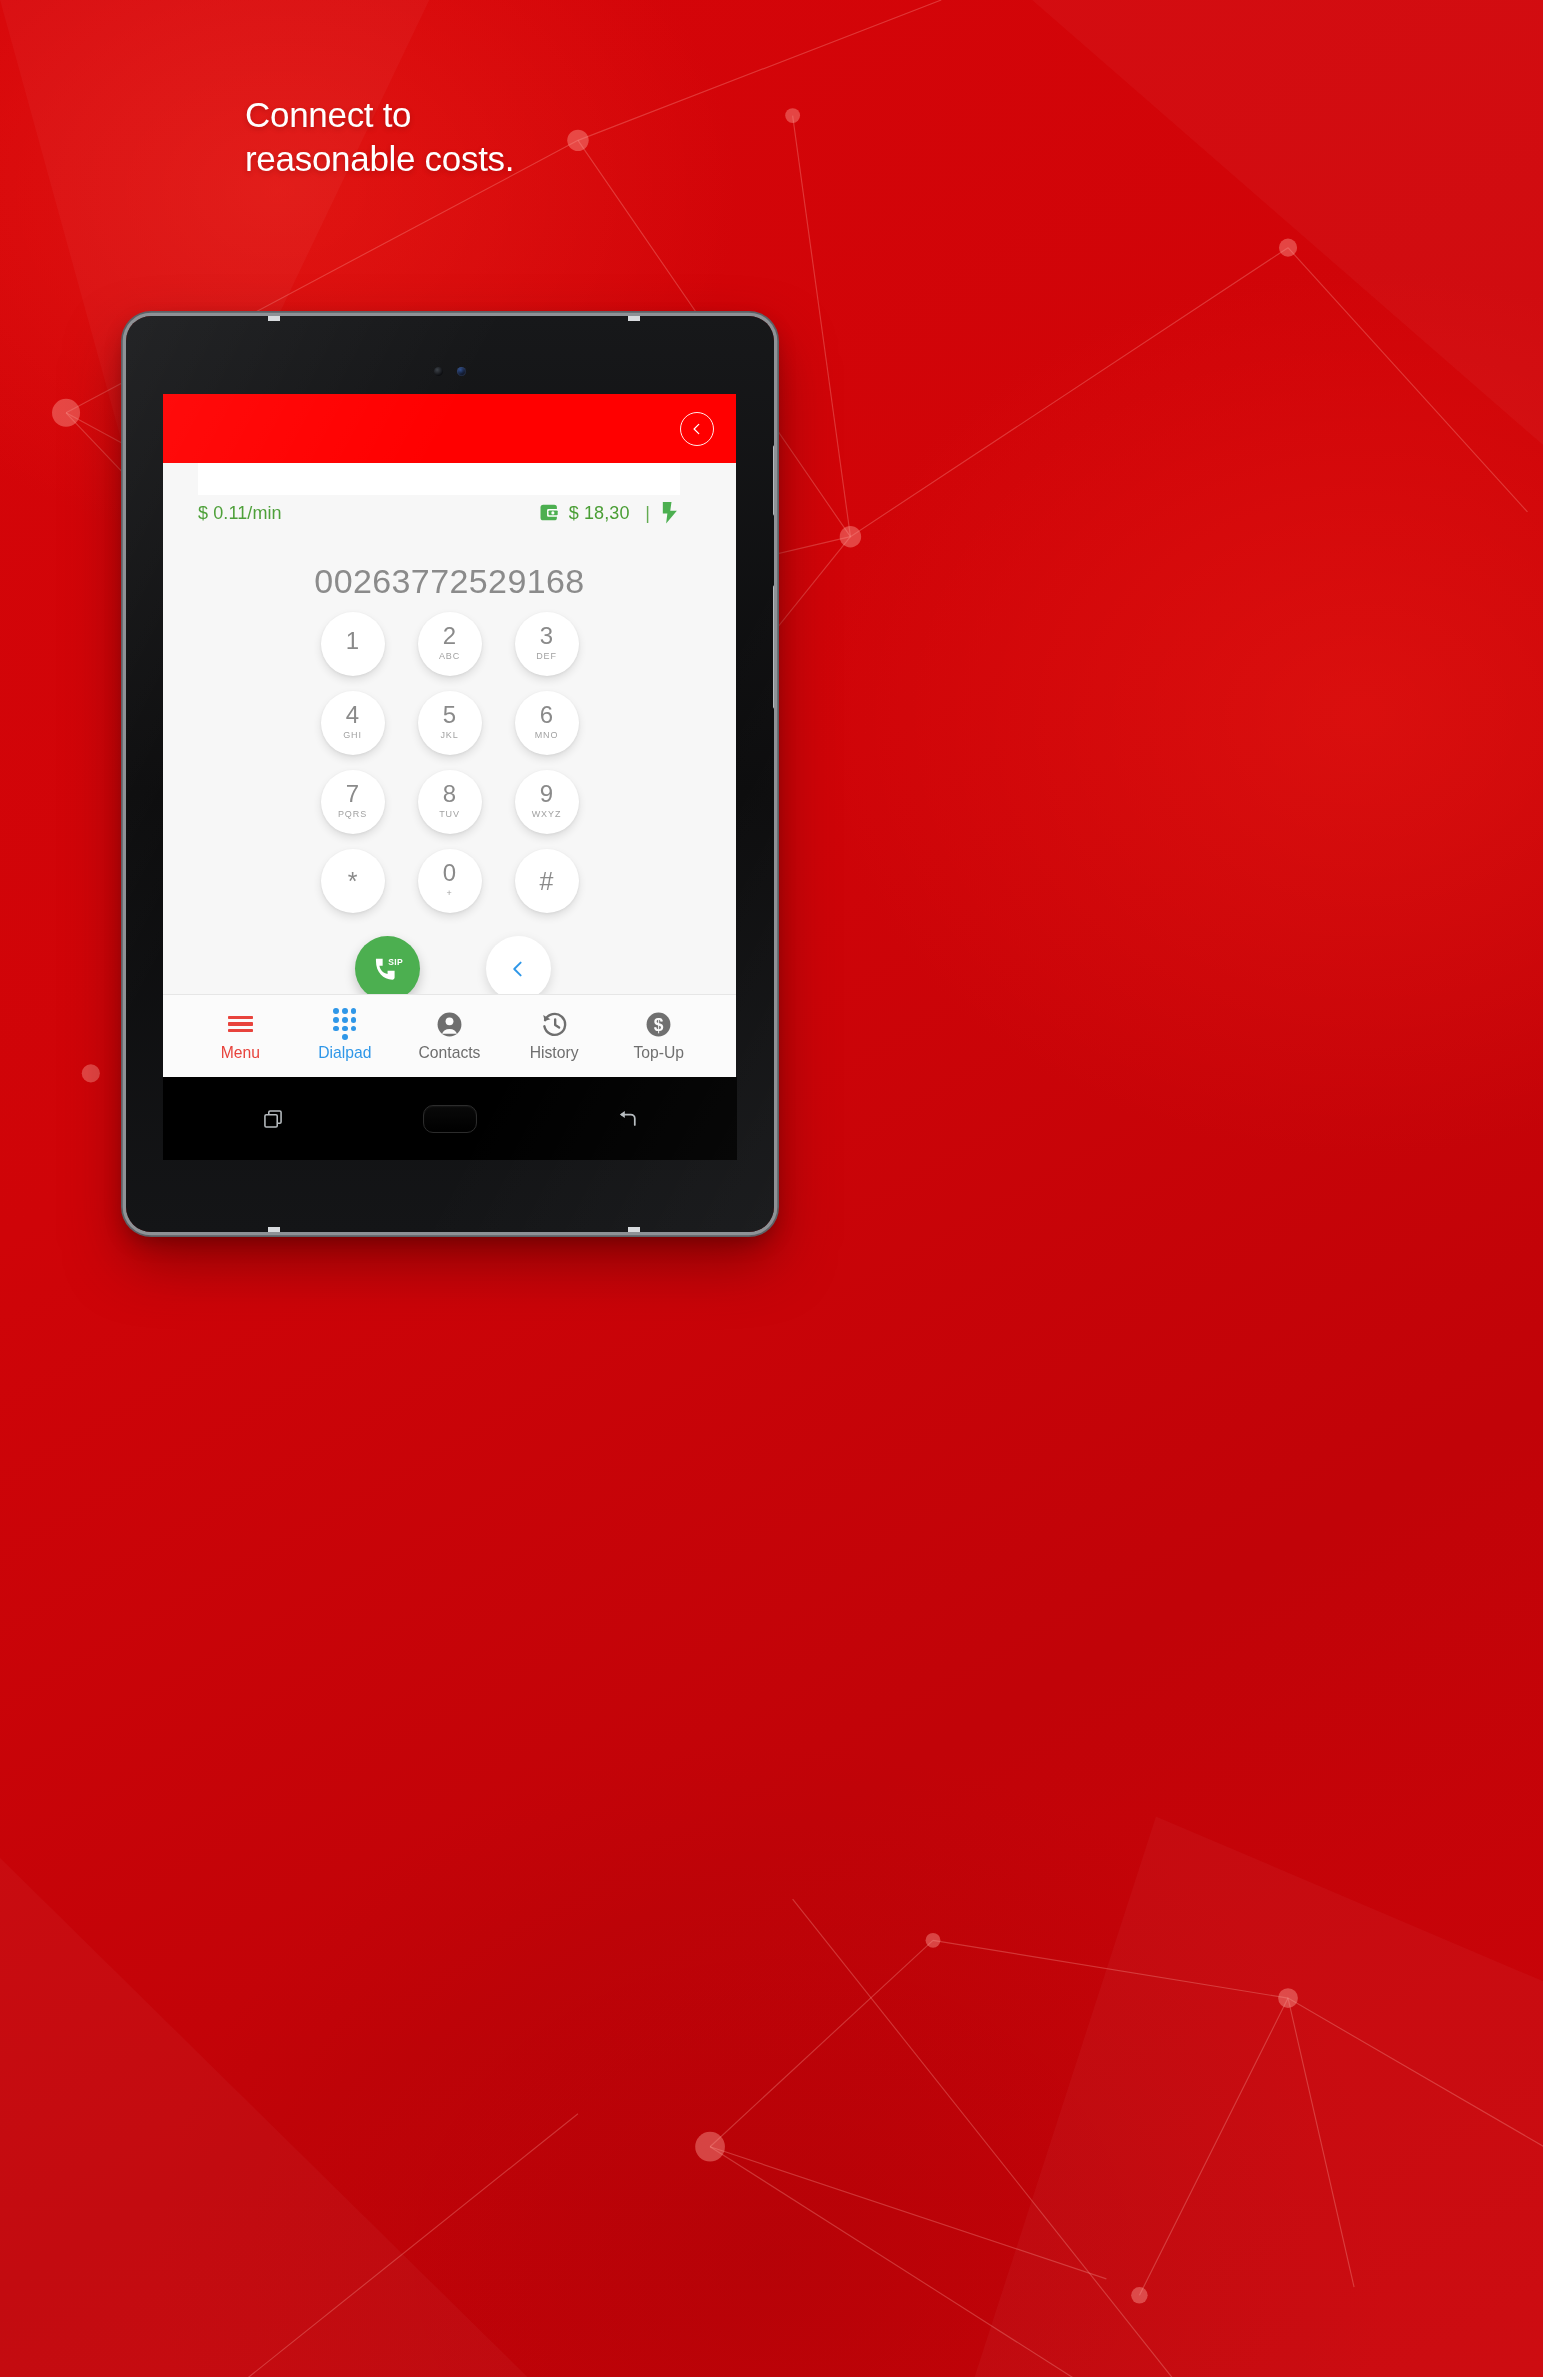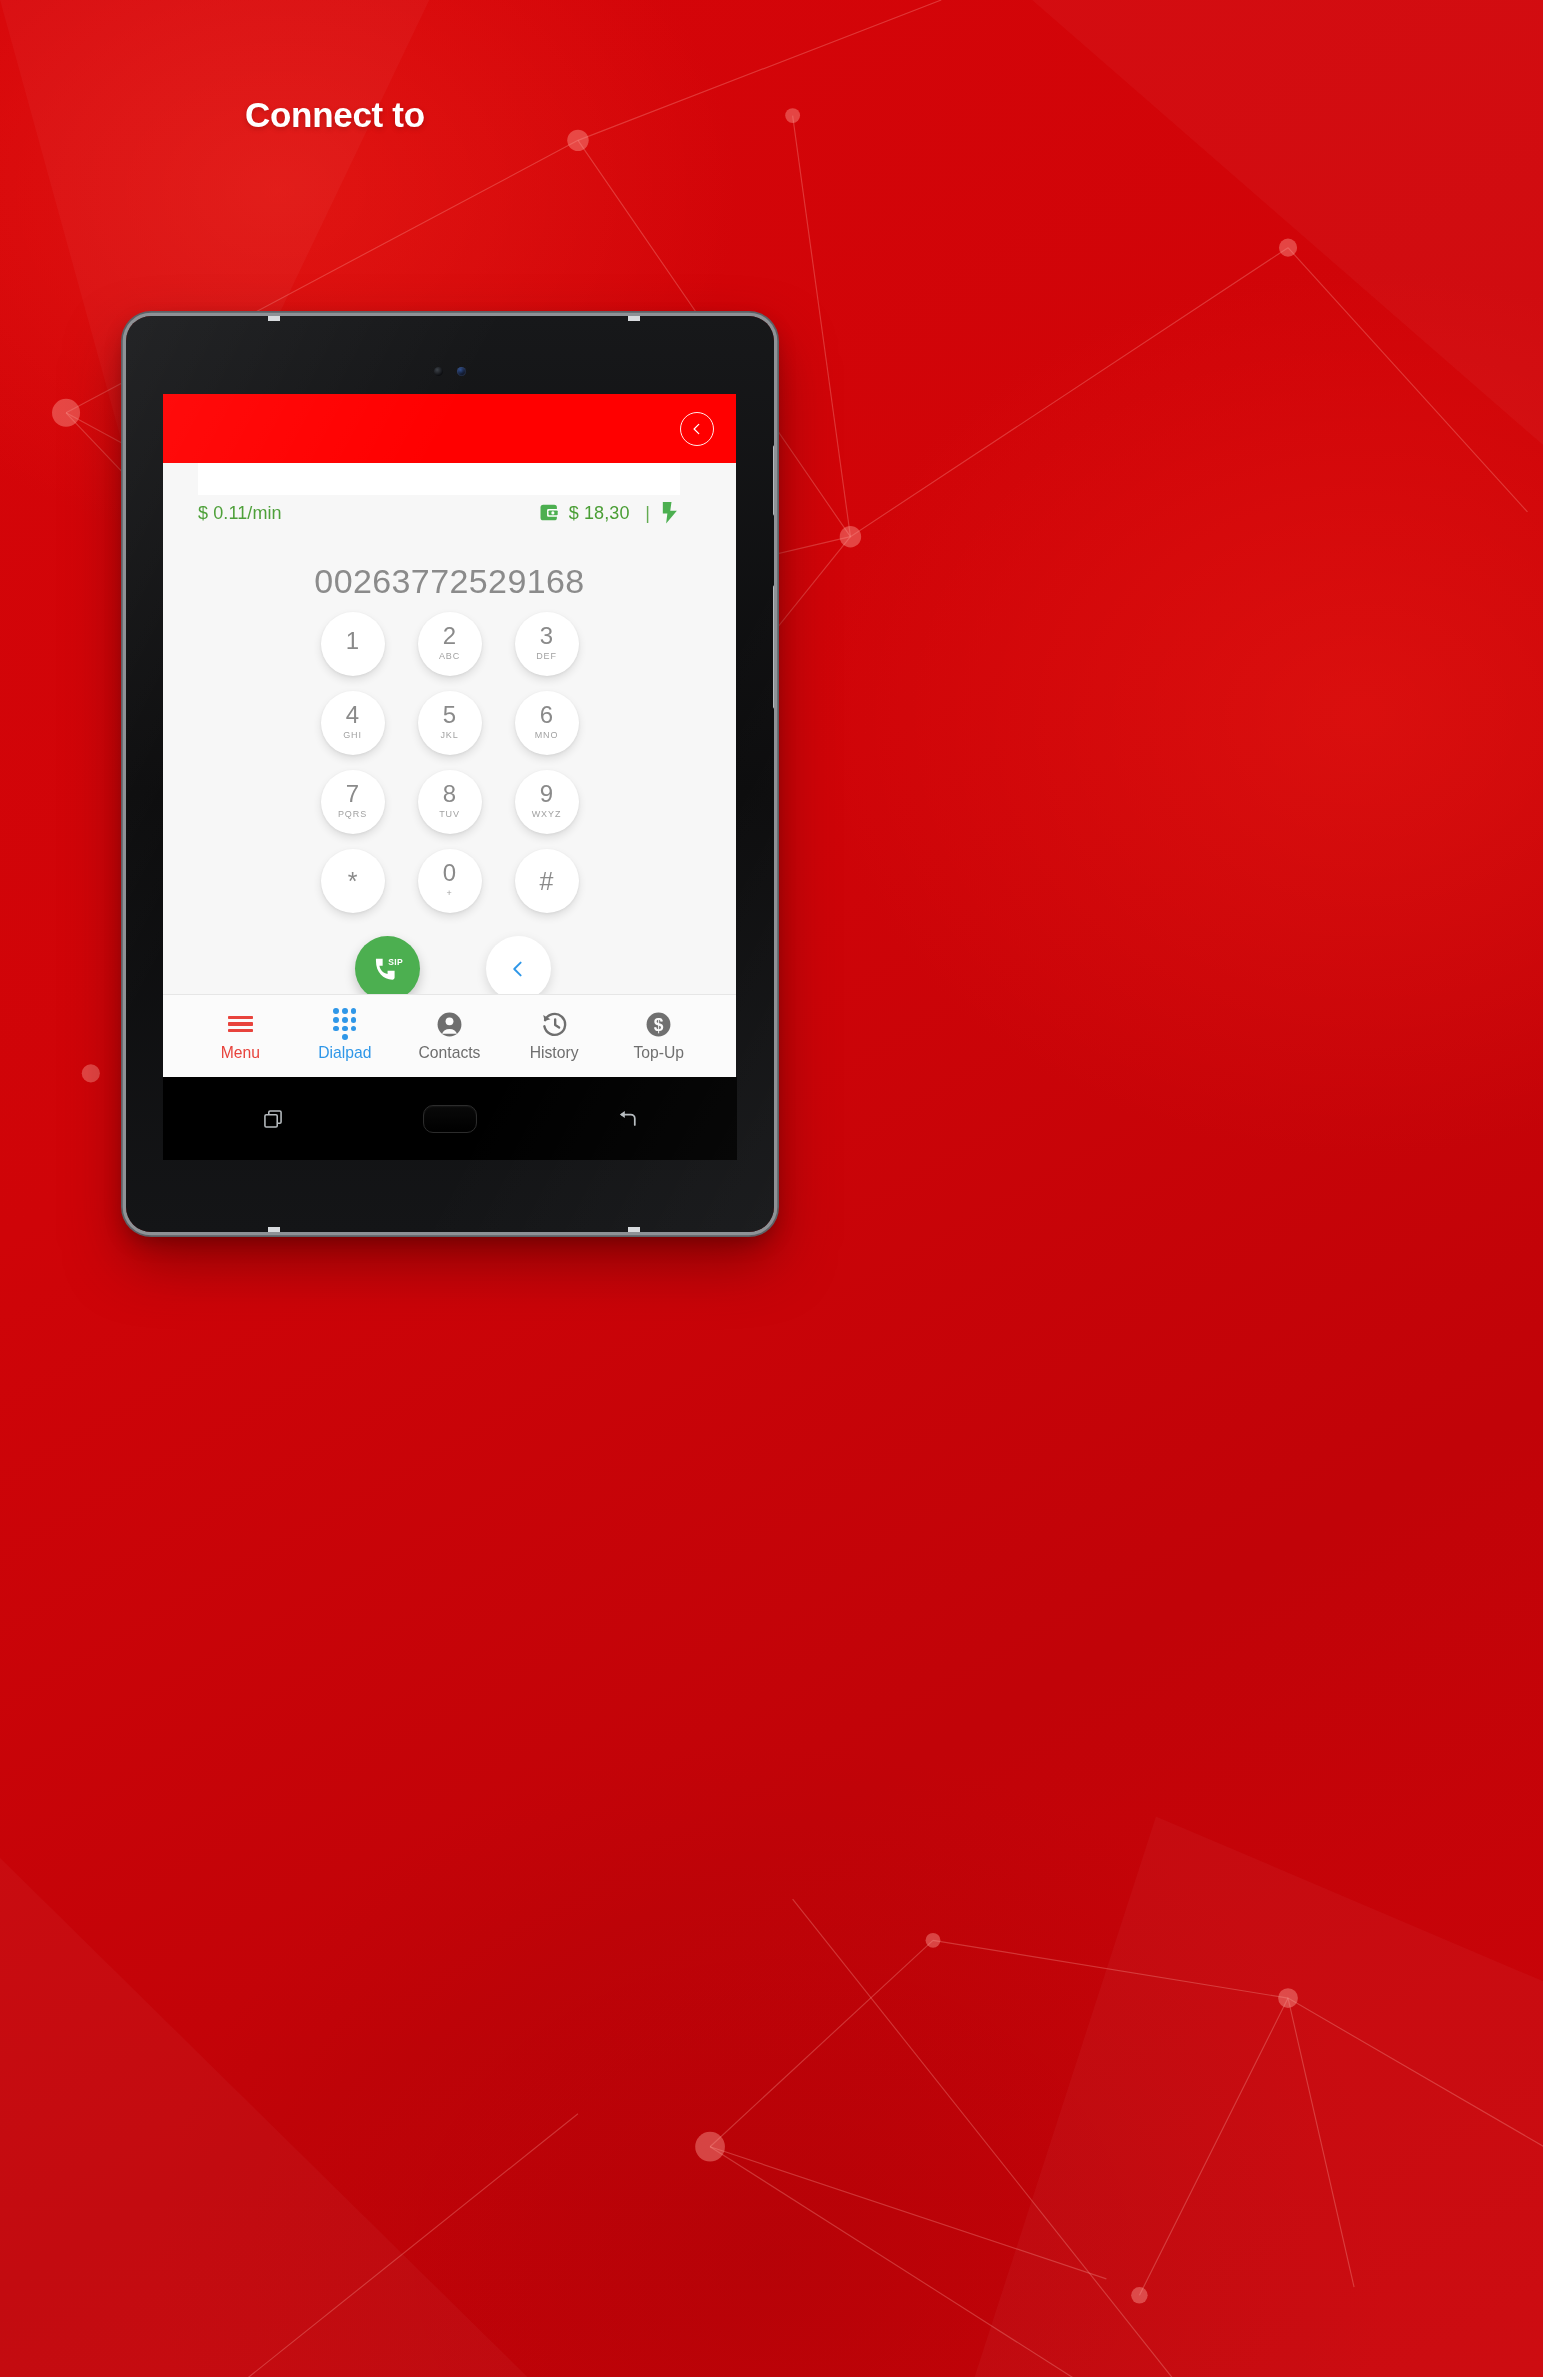--- a/index.html
+++ b/index.html
@@ -18,21 +18,21 @@
       radial-gradient(ellipse 743px 578px at 18% 8%,  rgba(255,60,40,.30), rgba(255,60,40,0) 62%),
       radial-gradient(ellipse 908px 743px at 88% 30%, rgba(255,45,30,.28), rgba(255,45,30,0) 60%),
       radial-gradient(ellipse 991px 826px at 50% 95%, rgba(160,0,6,.40), rgba(160,0,6,0) 62%),
       linear-gradient(150deg,#d60509 0%,#cf0408 38%,#c10308 70%,#cc0409 100%);
   }
   #promo-bg-poly{ position:absolute; inset:0; }
 
   
   #headline{
     position:absolute; left:245px; top:93px; width:743px;
-    color:#fff; font-size:35px; line-height:1.27; font-weight:bold;
+    color:#fff; font-size:35px; line-height:1.27; font-weight:normal;
     letter-spacing:-0.3px;
     text-shadow:0 1.7px 5.8px rgba(90,0,0,.28);
   }
   #headline .ln{ display:block; white-space:pre; }
 
   
   #tablet{
     position:absolute; left:126px; top:316px; width:648px; height:916px;
     border-radius:25px;
     background:linear-gradient(180deg,#17181a 0%,#0b0b0c 52%,#141517 100%);
@@ -229,20 +229,21 @@
       <polygon points="0,0 520,0 190,690"></polygon>
       <polygon points="1250,0 1870,0 1870,540"></polygon>
       <polygon points="0,2250 640,2880 0,2880"></polygon>
       <polygon points="1400,2200 1870,2400 1870,2880 1180,2880"></polygon>
     </g>
   </svg>
 </div>
 
 <div id="headline">
   <span class="ln">Connect to</span>
+  <span class="ln">reasonable costs.</span>
 </div>
 
 <div id="tablet">
 
   <span class="antenna t1"></span>
   <span class="antenna t2"></span>
   <span class="antenna b1"></span>
   <span class="antenna b2"></span>
   <span class="side-btn s1"></span>
   <span class="side-btn s2"></span>

